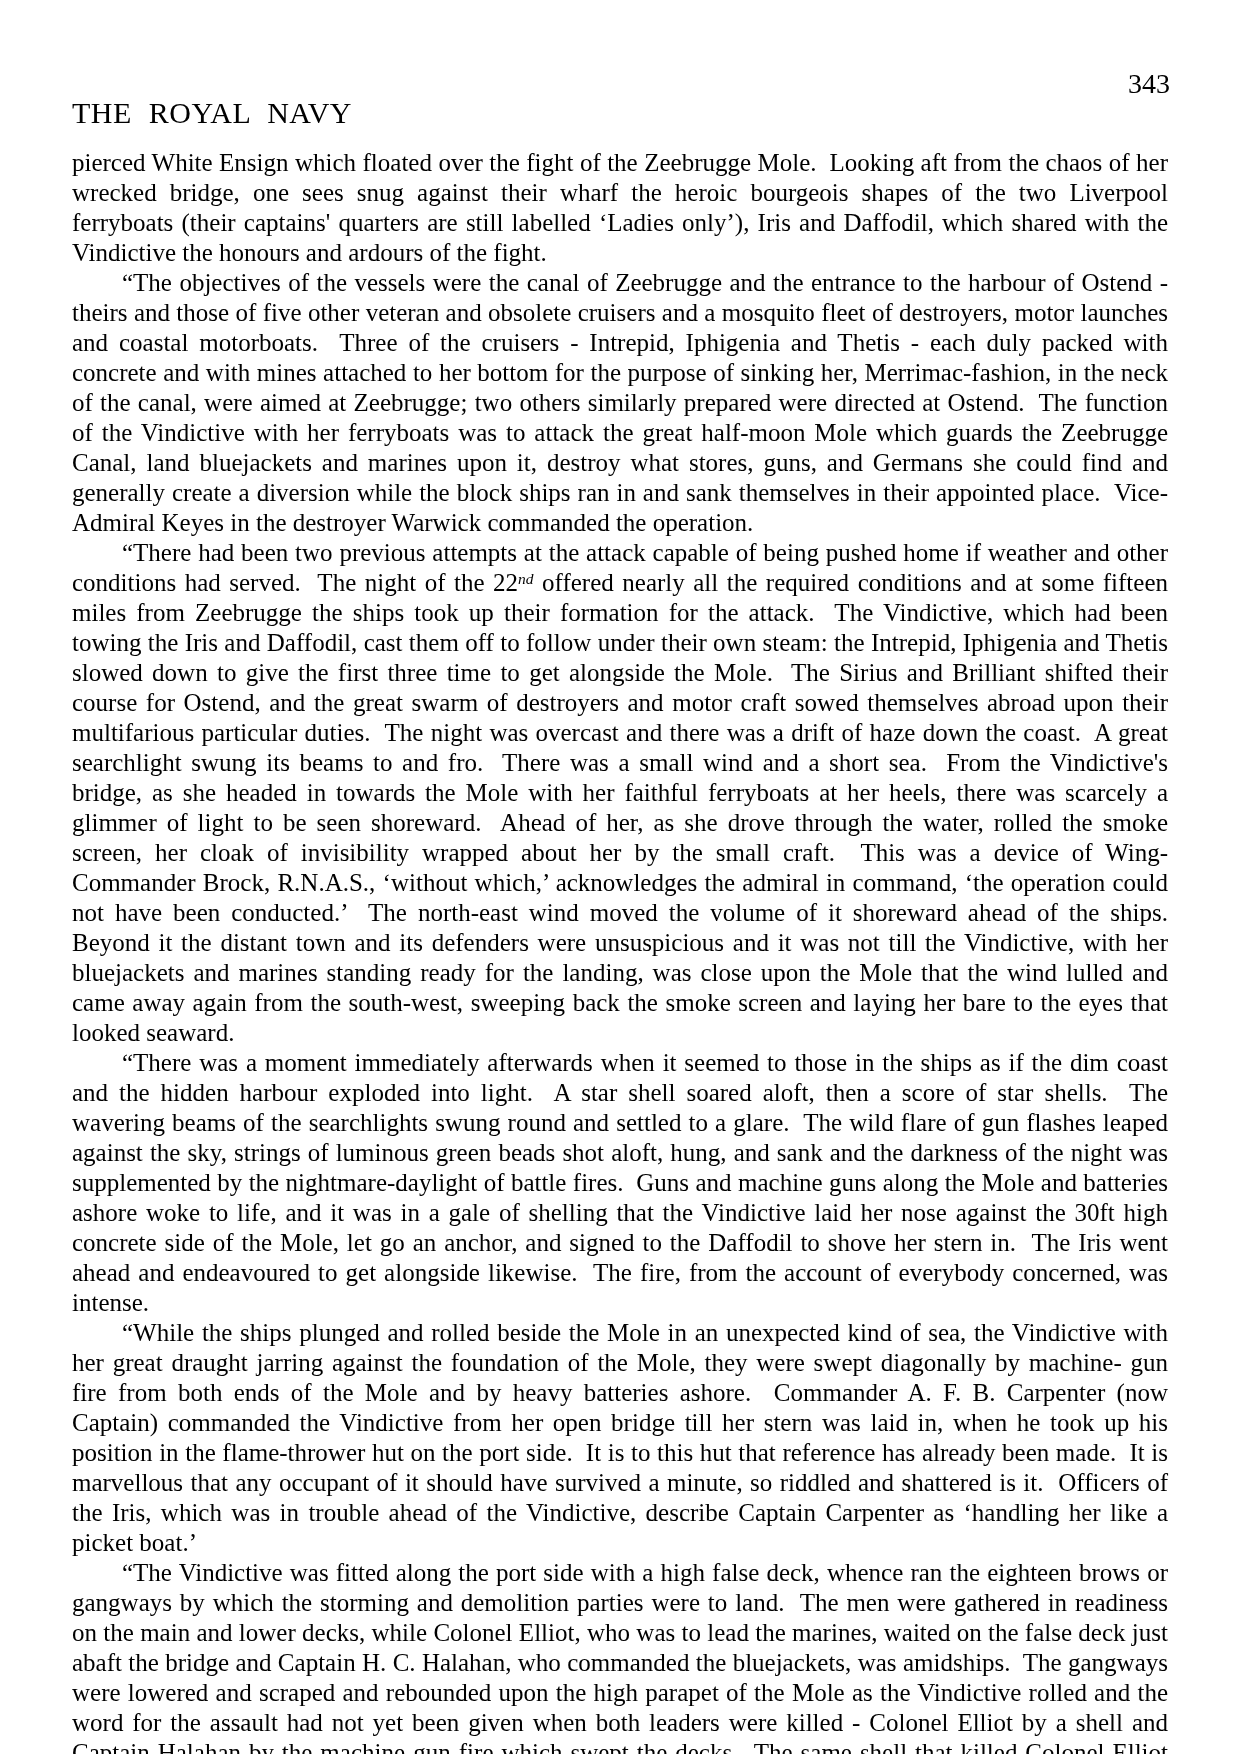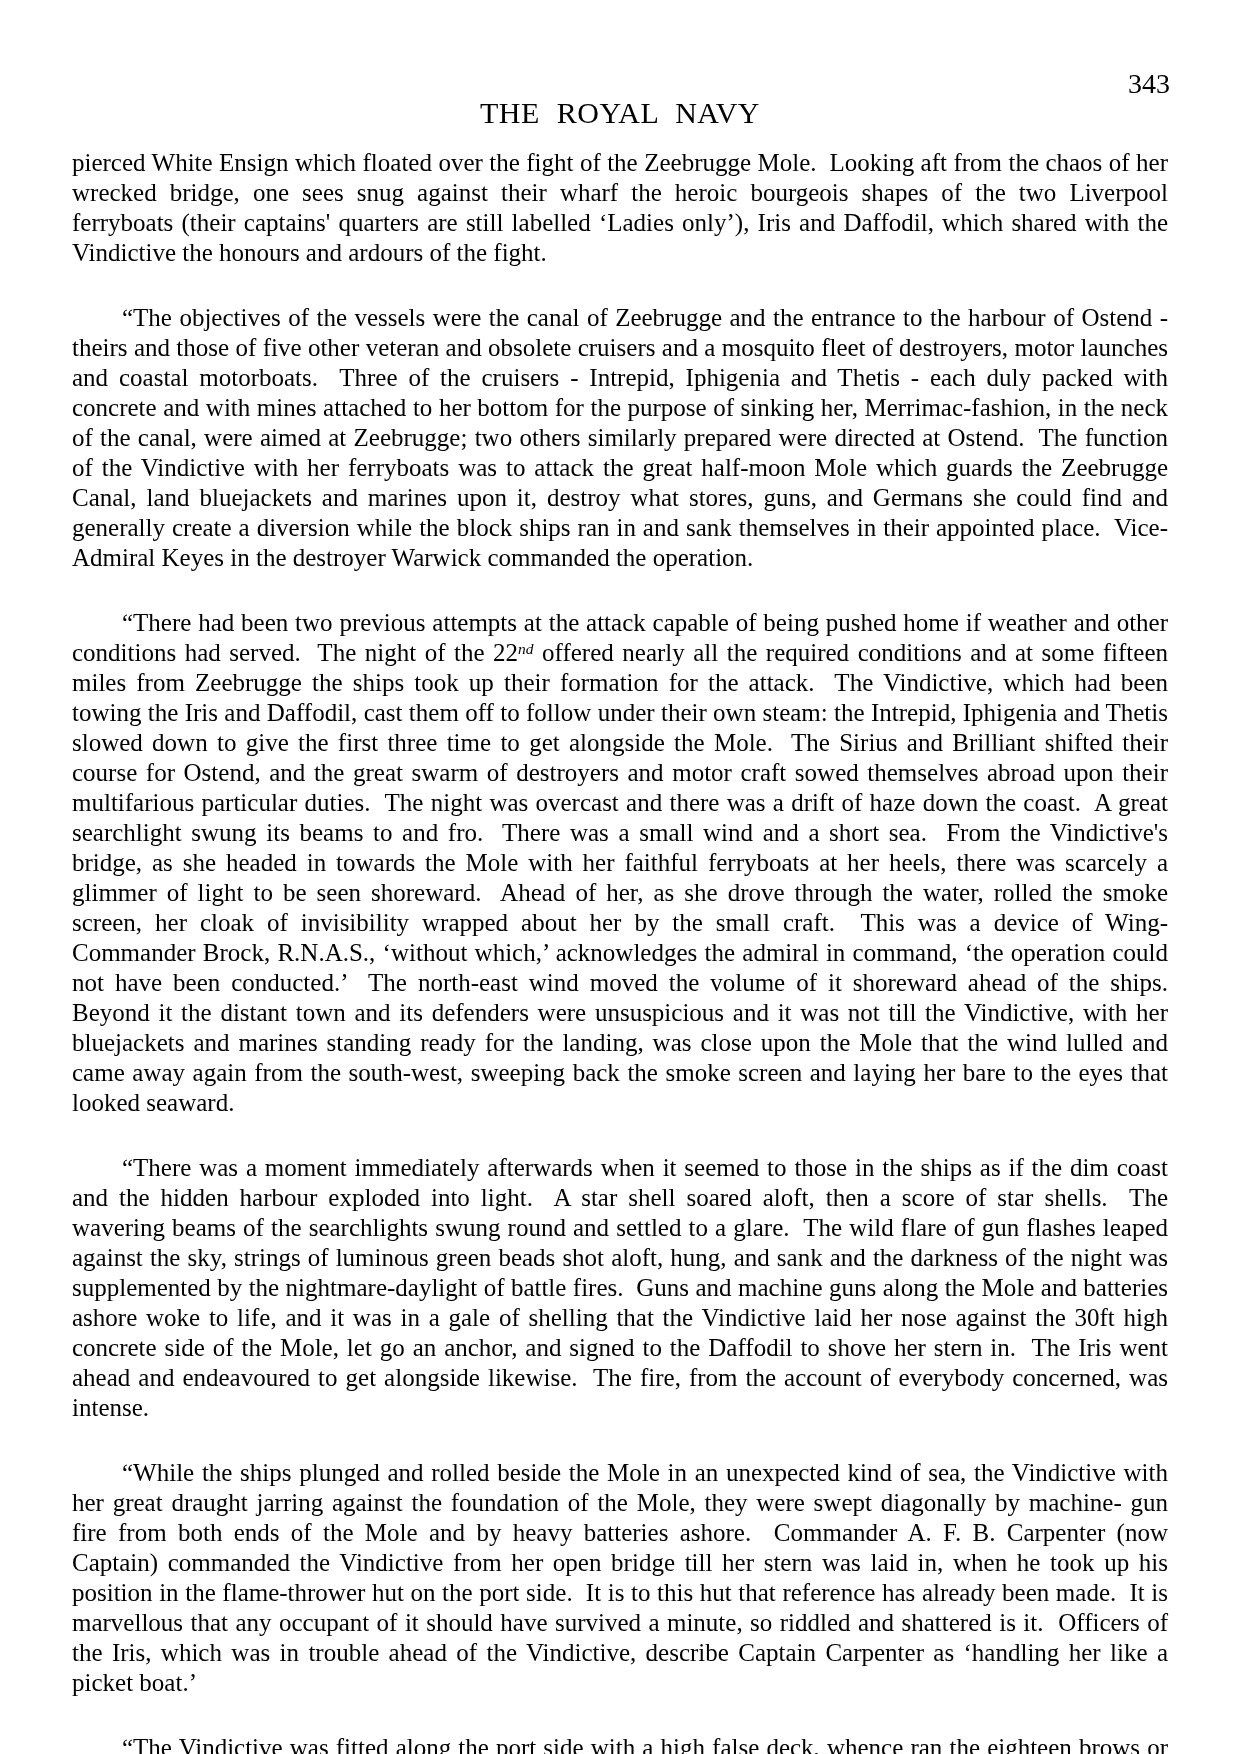--- a/index.html
+++ b/index.html
@@ -23,41 +23,40 @@
   }
   .pagenum {
     text-align: right;
     font-size: 28px;
     line-height: 28px;
     height: 28px;
     margin-right: -2px;
   }
   .title {
     margin: 0;
-    text-align: center;
+    text-align: left;
     font-size: 30px;
     line-height: 30px;
     font-weight: normal;
     letter-spacing: 0.5px;
     word-spacing: 9px;
   }
   .body-text {
     margin-top: 20px;
     font-size: 25px;
     line-height: 30px;
     text-align: justify;
     text-justify: inter-word;
   }
   .para {
     margin: 0;
     white-space: pre-wrap;
   }
   .para.indent {
     text-indent: 50px;
-    margin-top: 35px;
   }
   .para sup {
     font-size: 62%;
     line-height: 0;
     vertical-align: baseline;
     position: relative;
     top: -0.45em;
     font-style: italic;
   }
 </style>

